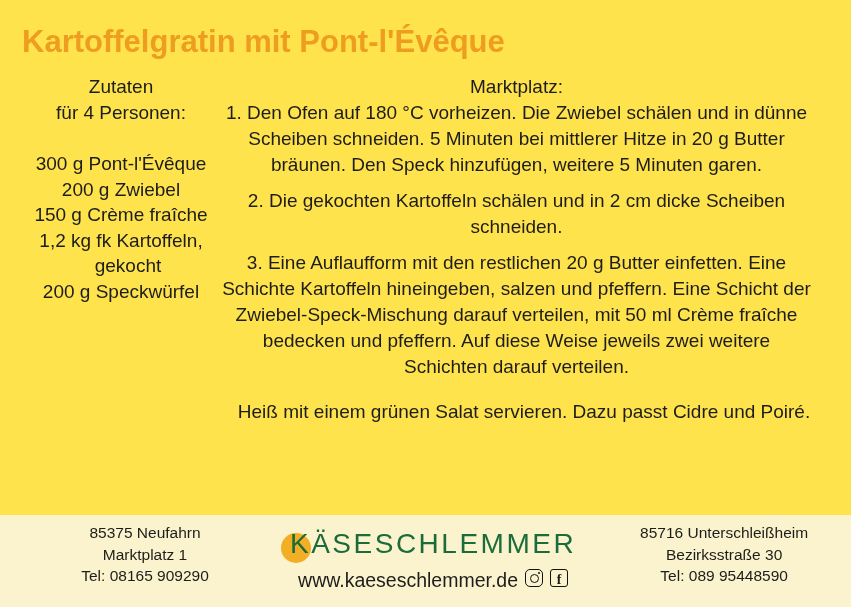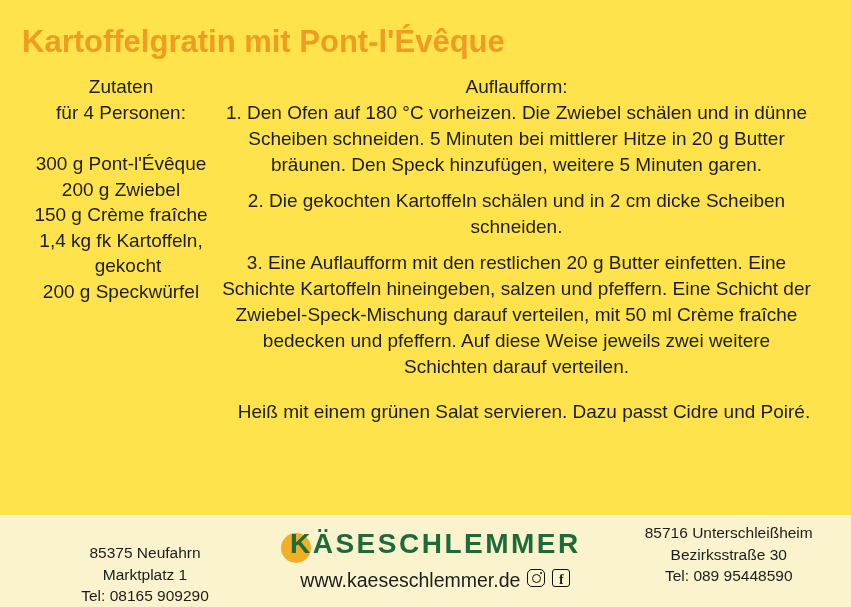--- a/index.html
+++ b/index.html
@@ -54,35 +54,35 @@
     background:#FAF3CD;
     display:flex;
     box-sizing:border-box;
     padding-top:7px;
   }
   .footer-col{
     text-align:center;
     font-size:15.5px;
     line-height:21.5px;
   }
-  .footer-left{flex:0 0 290px;margin-top:20px;}
+  .footer-left{flex:0 0 290px;}
   .footer-right{flex:0 0 296px;}
   .footer-center{
     flex:1;
     display:flex;
     flex-direction:column;
     align-items:center;
     justify-content:flex-start;
   }
   .brand-logo{
     position:relative;
     display:inline-block;
     margin-top:6px;
     font-size:28px;
-    font-weight:bold;
+    font-weight:normal;
     letter-spacing:2.5px;
     color:#1C6B3A;
     z-index:1;
   }
   .brand-logo .logo-circle{
     position:absolute;
     left:-9px;top:5px;
     width:30px;height:30px;
     border-radius:50%;
     background:#F2AF25;
@@ -139,27 +139,27 @@
 
     <div class="columns">
 
       <div class="ingredients-col">
         <div>Zutaten</div>
         <div>für 4 Personen:</div>
         <div class="ingredients-gap"></div>
         <div>300 g Pont-l'Évêque</div>
         <div>200 g Zwiebel</div>
         <div>150 g Crème fraîche</div>
-        <div>1,4 kg fk Kartoffeln,</div>
+        <div>1,2 kg fk Kartoffeln,</div>
         <div class="ingredient-indent">gekocht</div>
         <div>200 g Speckwürfel</div>
       </div>
 
       <div class="prep-col">
-        <p class="prep-heading">Auflaufform:</p>
+        <p class="prep-heading">Marktplatz:</p>
         <p class="prep-step">1. Den Ofen auf 180 °C vorheizen. Die Zwiebel schälen und in dünne Scheiben schneiden. 5 Minuten bei mittlerer Hitze in 20 g Butter bräunen. Den Speck hinzufügen, weitere 5 Minuten garen.</p>
         <p class="prep-step">2. Die gekochten Kartoffeln schälen und in 2 cm dicke Scheiben schneiden.</p>
         <p class="prep-step">3. Eine Auflaufform mit den restlichen 20 g Butter einfetten. Eine Schichte Kartoffeln hineingeben, salzen und pfeffern. Eine Schicht der Zwiebel-Speck-Mischung darauf verteilen, mit 50 ml Crème fraîche bedecken und pfeffern. Auf diese Weise jeweils zwei weitere Schichten darauf verteilen.</p>
         <p class="serving-note">Heiß mit einem grünen Salat servieren. Dazu passt Cidre und Poiré.</p>
       </div>
 
     </div>
   </div>
 
   <div class="footer">

